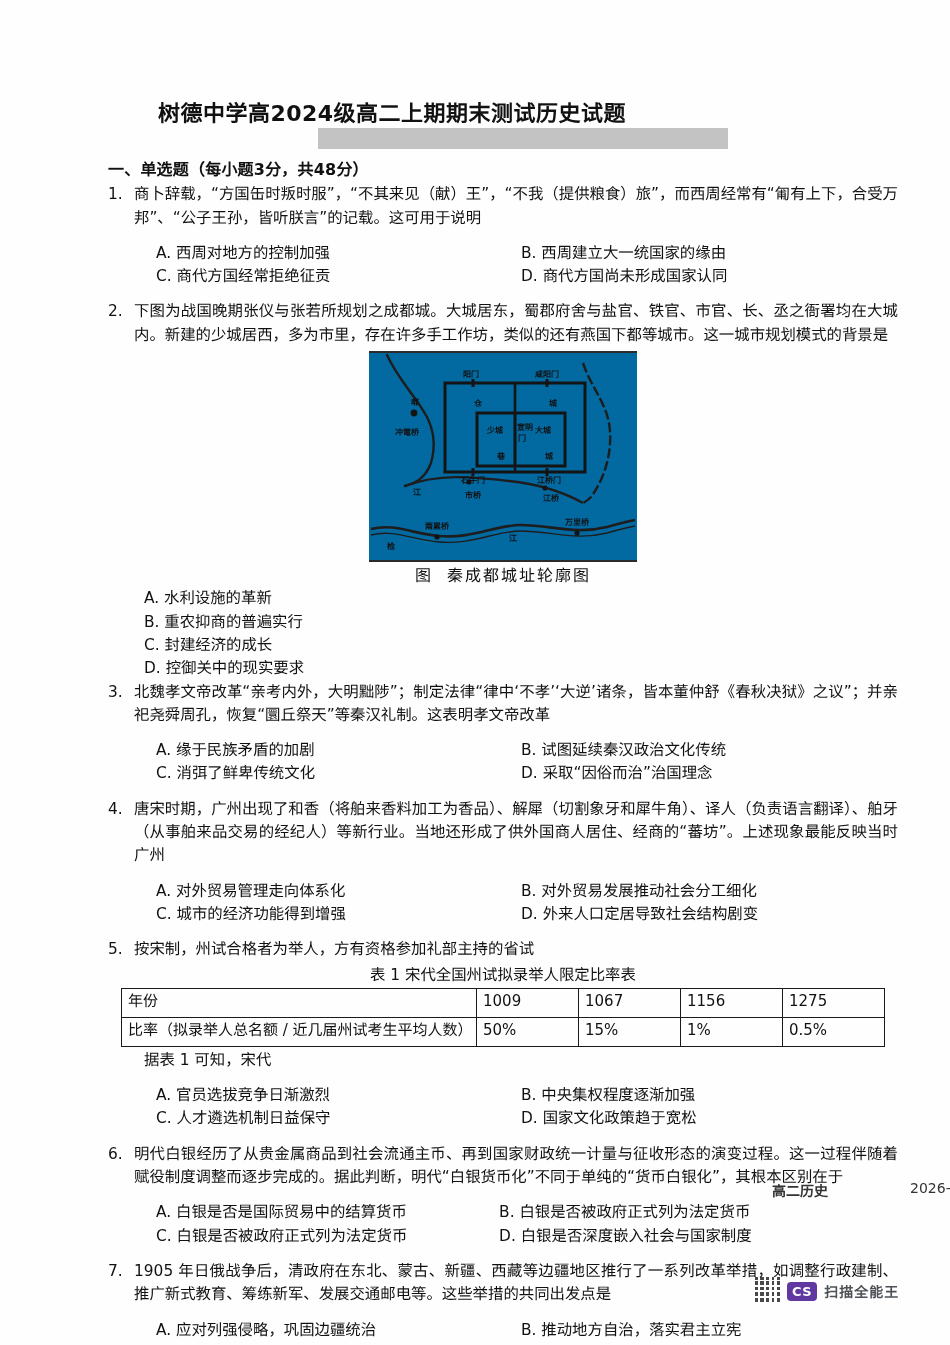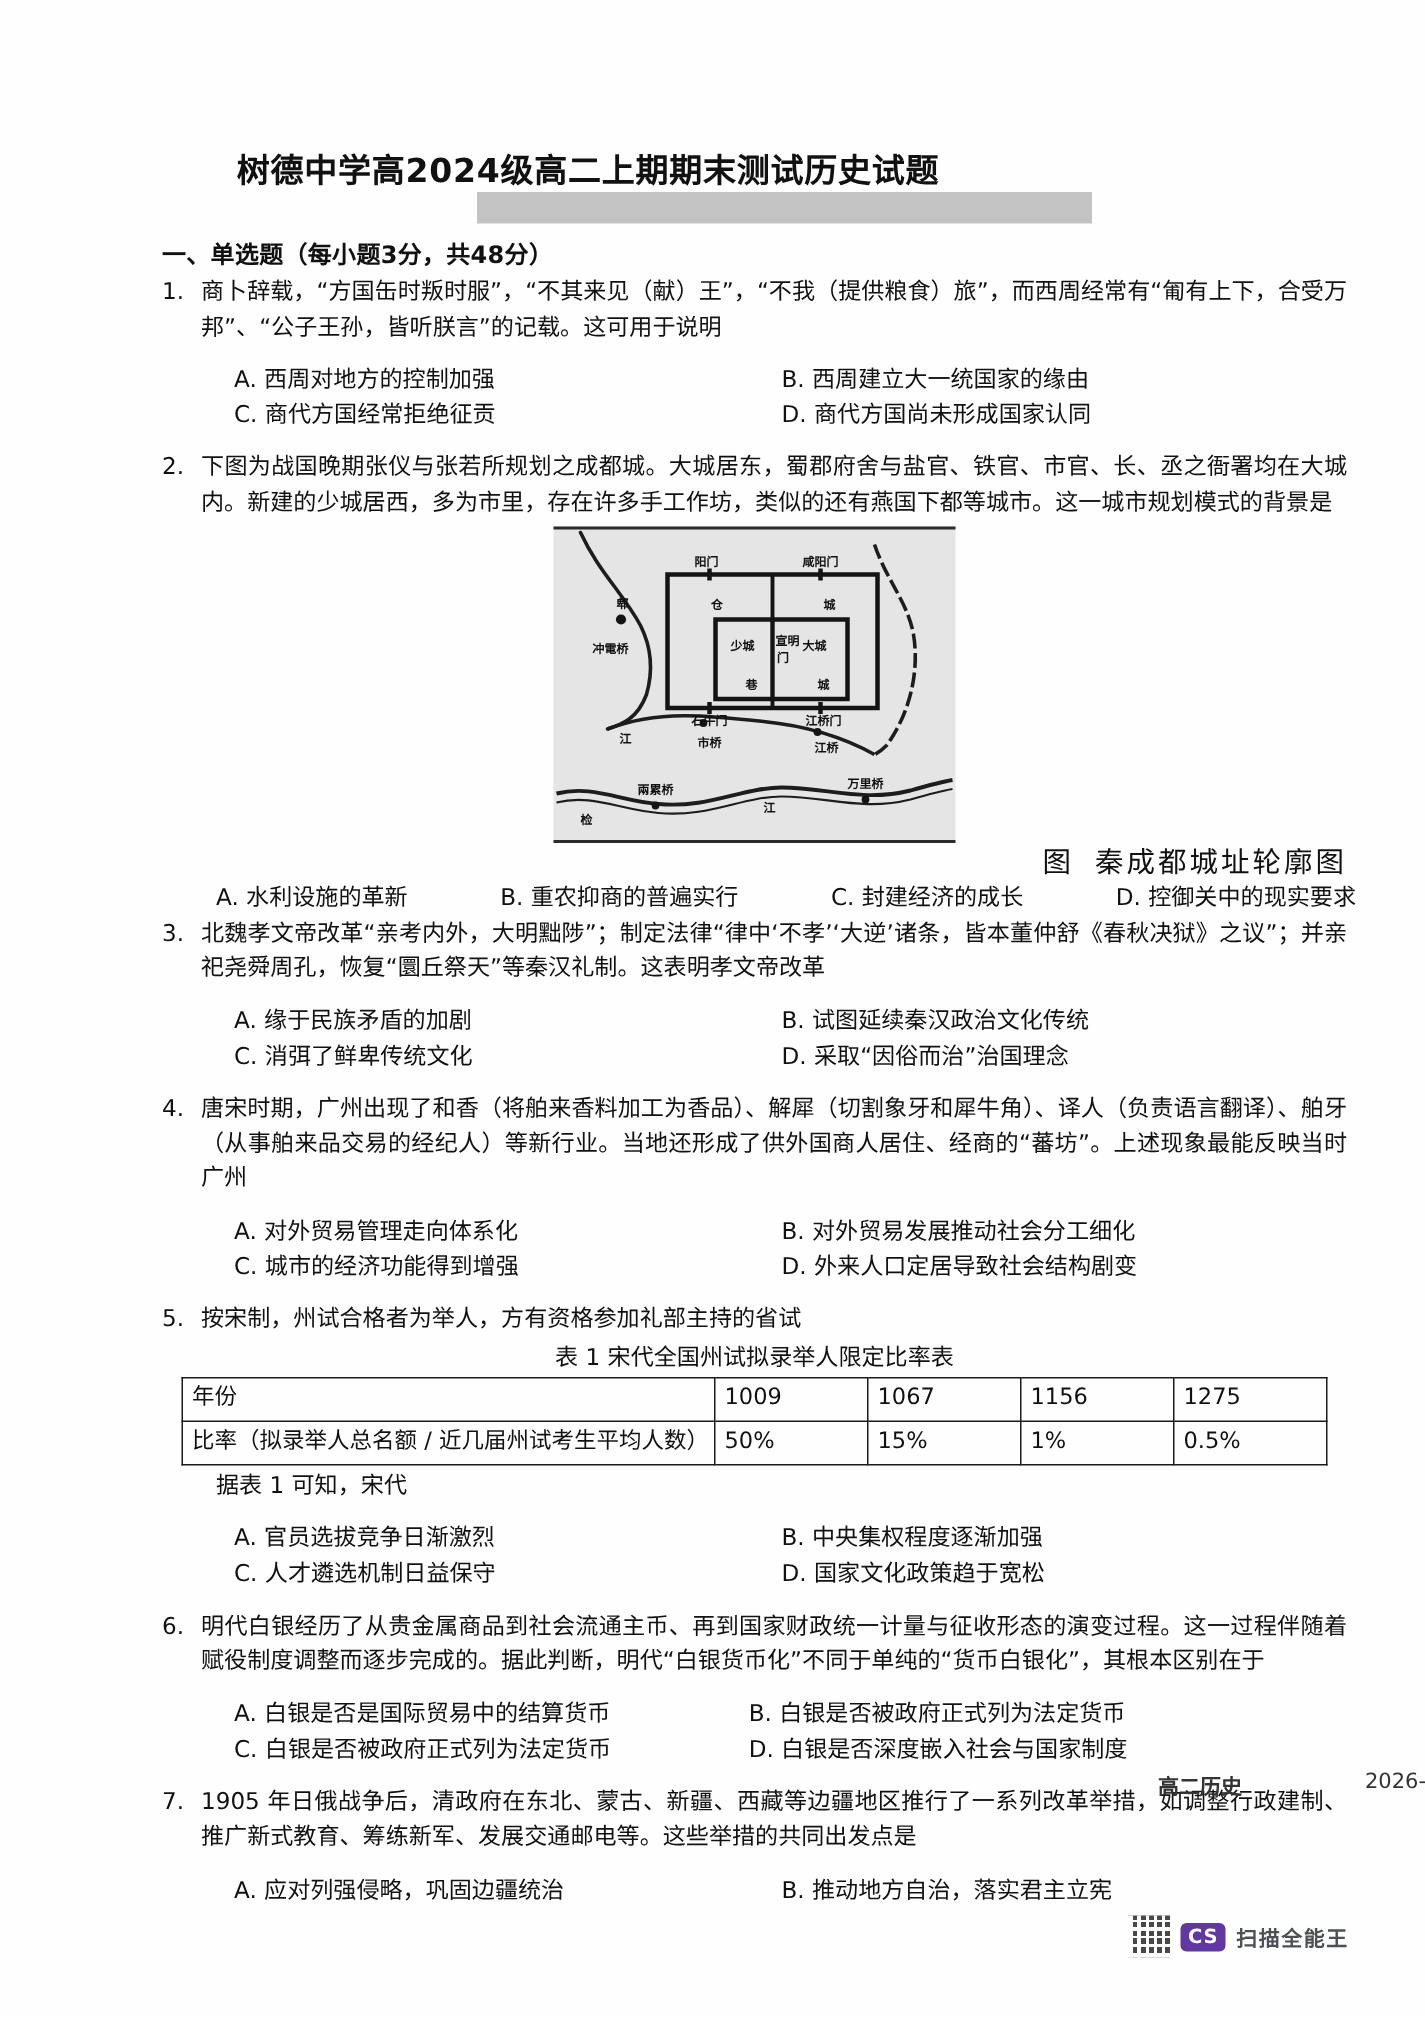--- a/index.html
+++ b/index.html
@@ -97,40 +97,41 @@
     white-space: nowrap;
   }
   .opt.narrow { flex: 0 0 47%; }
 
   
   .opts-inline {
     padding-left: 36px;
     display: flex;
     justify-content: space-between;
     width: 760px;
+    flex-direction: column;
   }
 
   
   .figure-wrap {
     margin: 4px 0 0 0;
     display: flex;
     justify-content: center;
   }
   .map-box {
     position: relative;
     width: 268px;
     height: 207px;
     border-top: 2px solid #2b2b2b;
     border-bottom: 2px solid #2b2b2b;
-    background: #e5e5e5;
+    background: #0369a1;
   }
   .map-box svg { display: block; }
   .fig-caption {
-    text-align: right;
-    font-size: 19px;
+    text-align: center;
+    font-size: 16px;
     margin-top: 2px;
     letter-spacing: 2px;
   }
   .fig-caption .gap { display: inline-block; width: 14px; }
 
   
   .table-title {
     text-align: center;
     font-size: 15.4px;
     margin-top: 2px;

